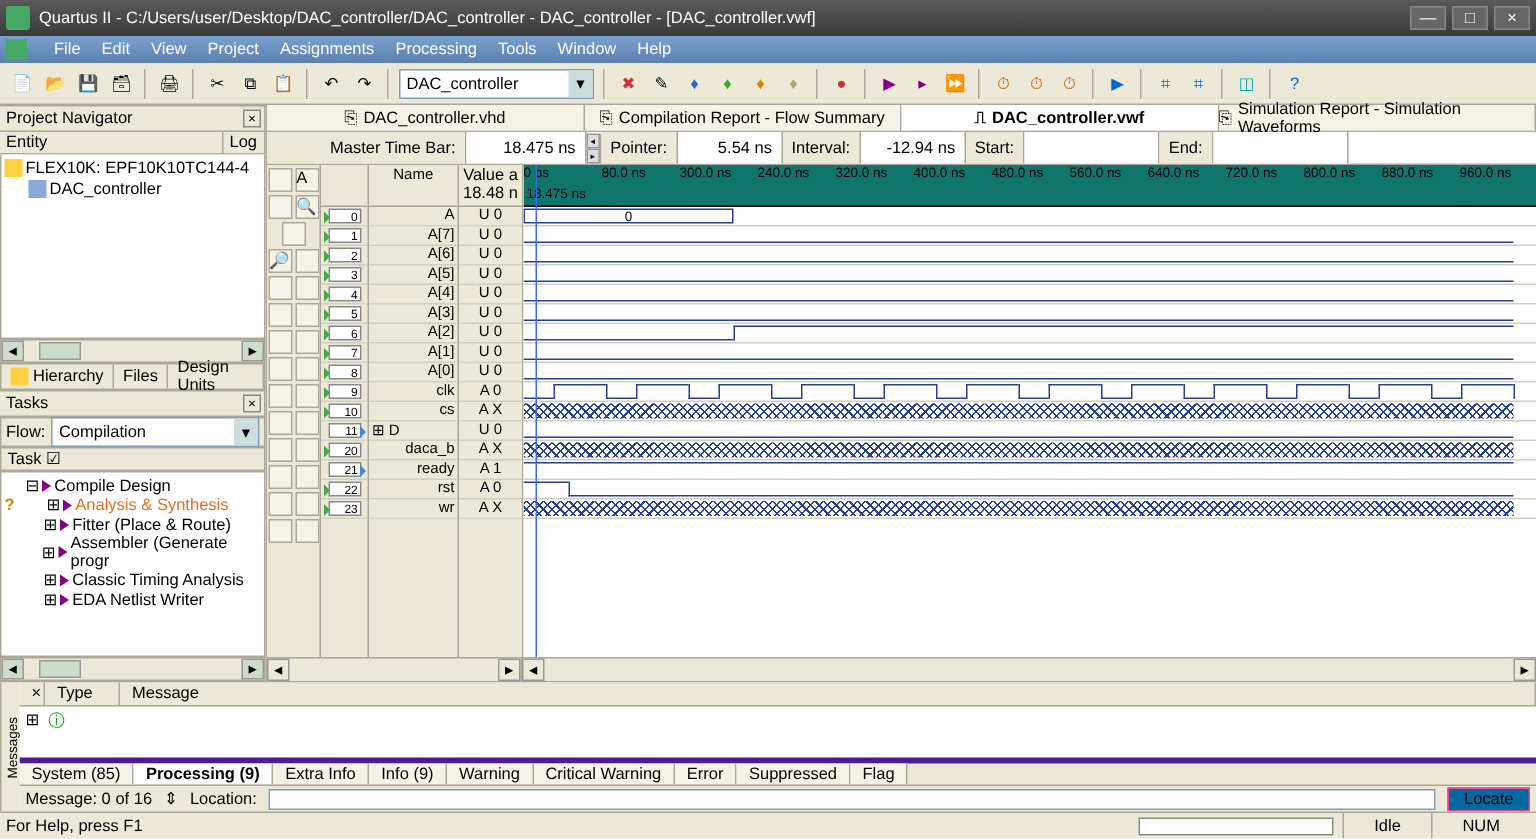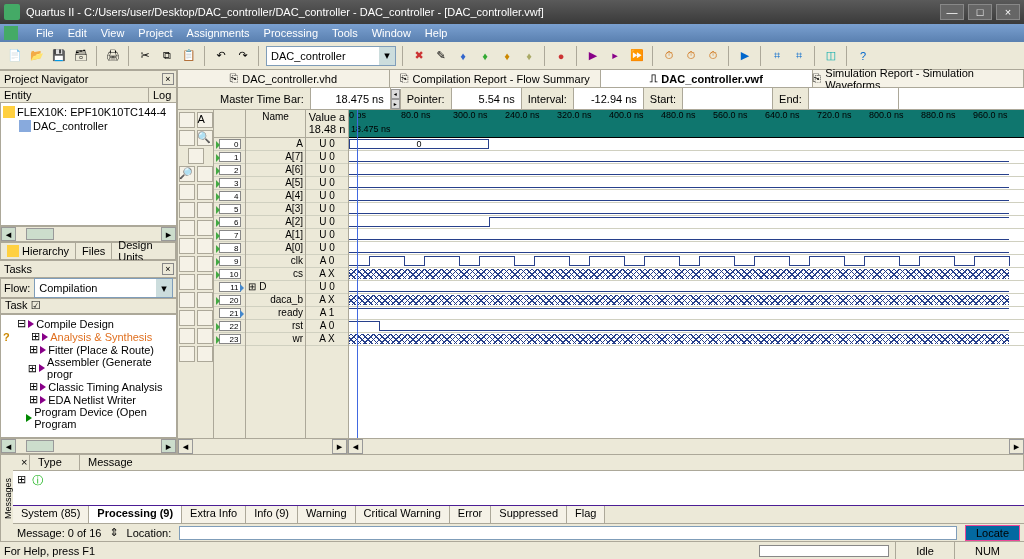--- a/index.html
+++ b/index.html
@@ -97,21 +97,21 @@
 .bot-hscroll { height:16px; display:flex; background:#ece9d8; border-top:1px solid #aca899;}
 
 
 .messages { position:absolute; left:0; right:0; bottom:18px; height:87px; background:#fff; border-top:1px solid #aca899; display:flex;}
 .messages .side { width:13px; background:#ece9d8; border-right:1px solid #aca899; writing-mode:vertical-lr; text-align:center; font-size:9px; transform:rotate(180deg);}
 .messages .body { flex:1; display:flex; flex-direction:column;}
 .msg-head { height:16px; background:#ece9d8; display:flex; border-bottom:1px solid #aca899;}
 .msg-head .mh { padding:1px 8px; border-right:1px solid #aca899;}
 .msg-body { flex:1; padding:2px 4px;}
 .msg-info { color:#008000; font-family:"Courier New",monospace; font-size:11px;}
-.msg-tabs { height:18px; background:#ece9d8; display:flex; border-top:1px solid #4c1d95;}
+.msg-tabs { height:18px; background:#ece9d8; display:flex; border-top:4px solid #4c1d95;}
 .mtab { padding:1px 8px; border-right:1px solid #aca899; background:#f5f2e7;}
 .mtab.active { background:#fff; font-weight:bold;}
 .loc-row { height:18px; background:#ece9d8; border-top:1px solid #aca899; display:flex; align-items:center; padding:0 4px; gap:8px;}
 .loc-row input { flex:1; height:14px; border:1px solid #7f9db9; padding:0 2px;}
 .loc-row button { height:16px; padding:0 10px; border:1px solid #ec4899; background:#0369a1;}
 
 
 .status { position:absolute; left:0; right:0; bottom:0; height:18px; background:#ece9d8; border-top:1px solid #aca899; display:flex; align-items:center; padding:0 4px;}
 .status .cell { border-left:1px solid #aca899; padding:0 20px; height:100%; display:flex; align-items:center;}
 .status .fill { flex:1;}
@@ -243,25 +243,20 @@
       </div>
     </div>
     <div class="taskhead"><span>Task</span> ☑</div>
     <div class="tasktree">
       <div class="row"><span style="width:12px"></span>⊟ <span class="arrow-ico"></span> <span>Compile Design</span></div>
       <div class="row"><span style="width:10px;color:#c80;font-weight:bold;">?</span><span style="width:14px"></span>⊞ <span class="arrow-ico"></span> <span class="lnk-as">Analysis &amp; Synthesis</span></div>
       <div class="row"><span style="width:24px"></span>⊞ <span class="arrow-ico"></span> <span>Fitter (Place &amp; Route)</span></div>
       <div class="row"><span style="width:24px"></span>⊞ <span class="arrow-ico"></span> <span>Assembler (Generate progr</span></div>
       <div class="row"><span style="width:24px"></span>⊞ <span class="arrow-ico"></span> <span>Classic Timing Analysis</span></div>
       <div class="row"><span style="width:24px"></span>⊞ <span class="arrow-ico"></span> <span>EDA Netlist Writer</span></div>
-      <div class="row">
-          <span style="width:24px"></span>
-          <span class="arrow-ico green"></span> 
-          <span>Program Device (Open Program</span>
-        </div>
     </div>
     <div class="hscroll">
         <div class="btn">◂</div>
         <div class="thumb"></div>
         <div style="flex:1"></div>
         <div class="btn">▸</div>
       </div>
   </div>
 
   <div class="center">

